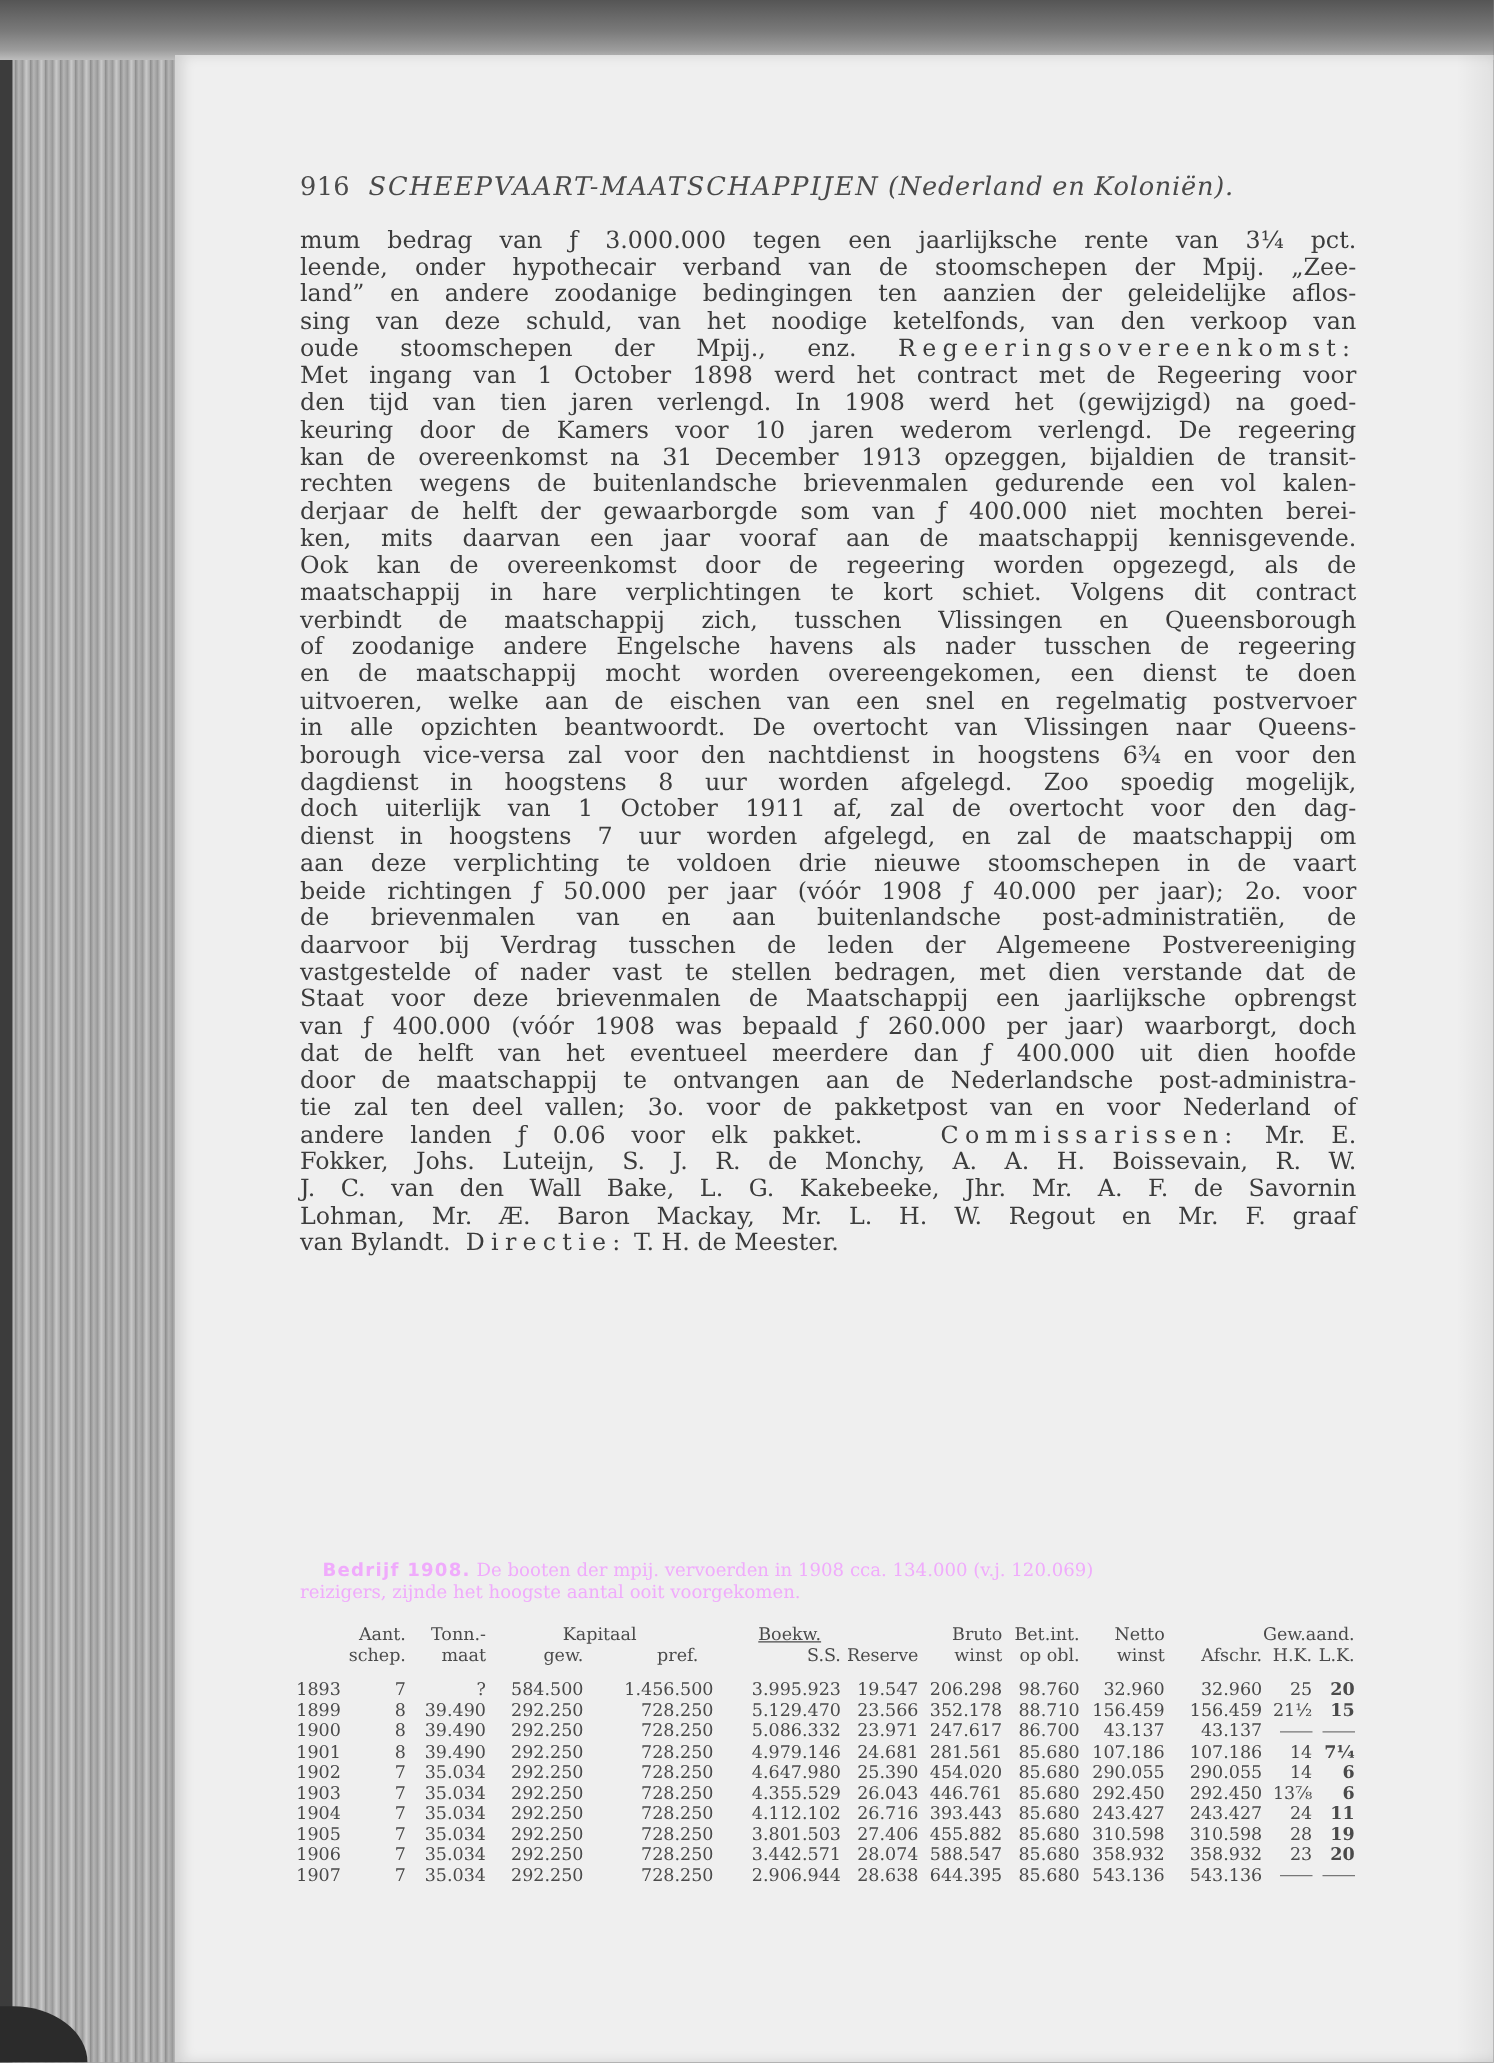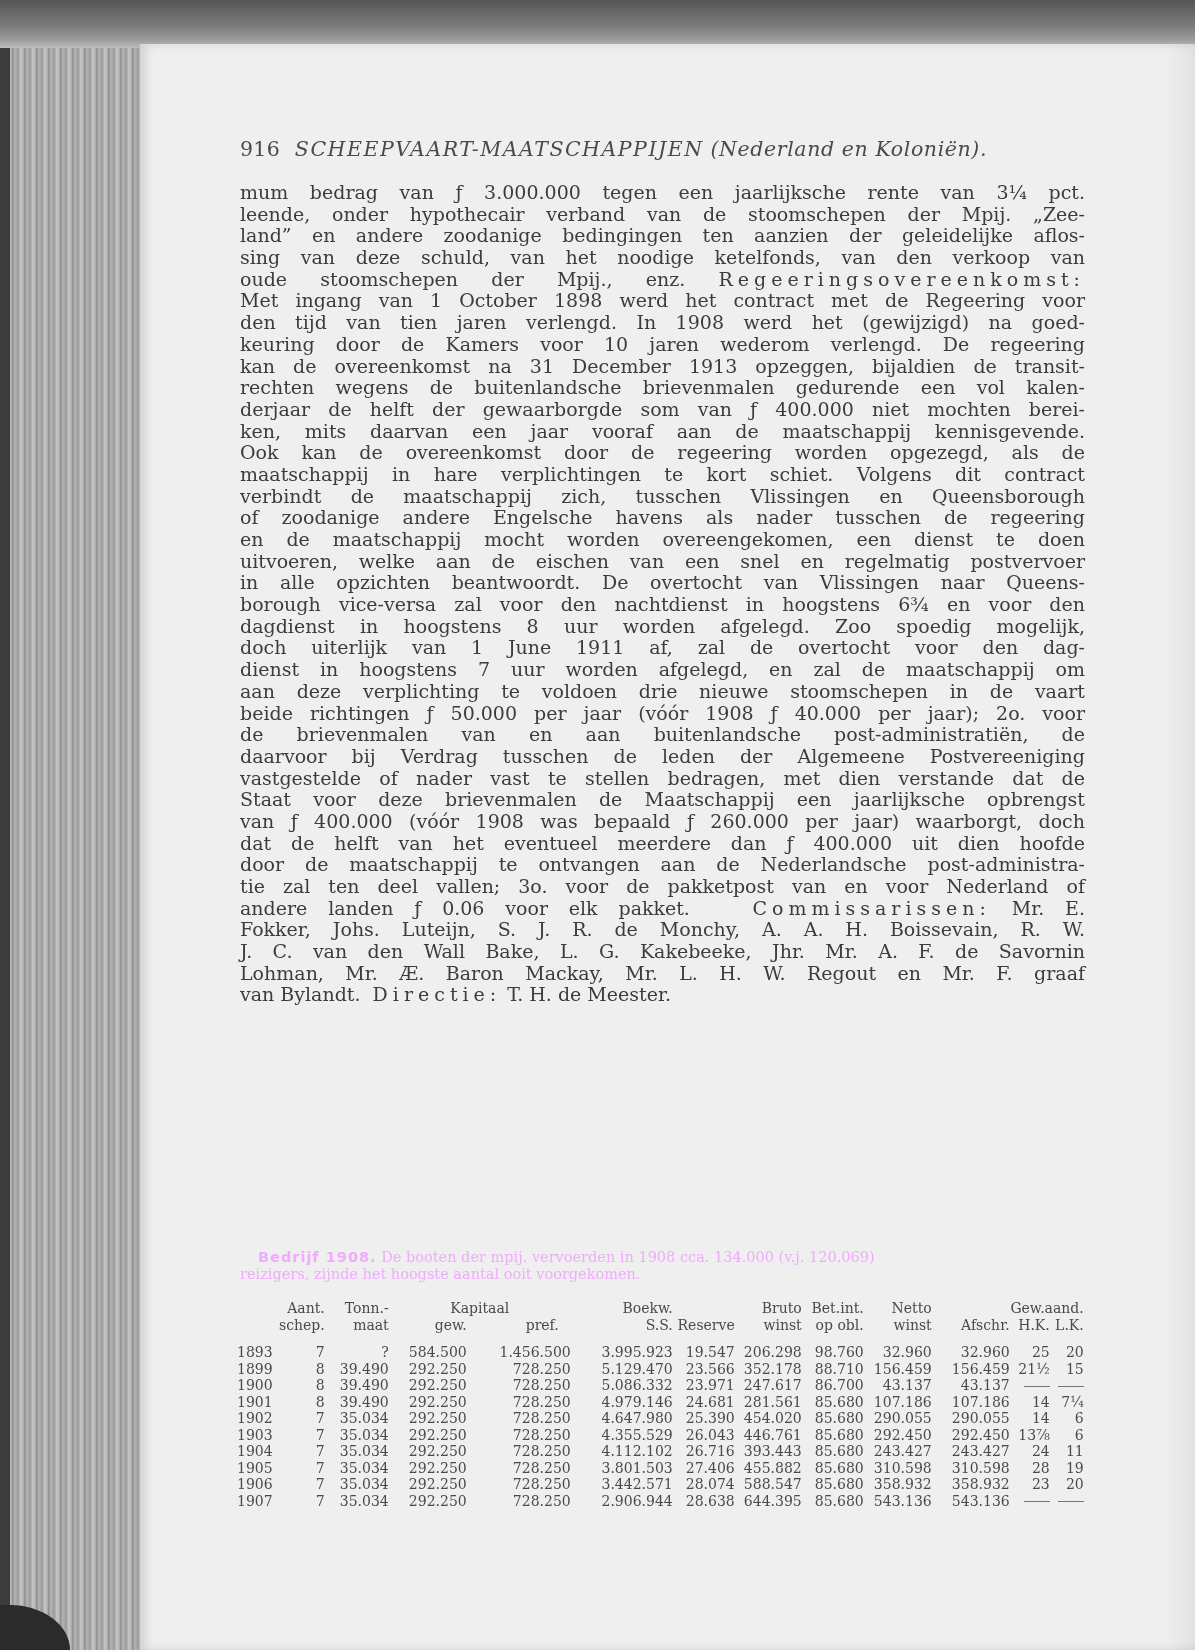--- a/index.html
+++ b/index.html
@@ -74,22 +74,22 @@
   .c-tonn { width: 64px; }
   .c-gew { width: 78px; }
   .c-pref { width: 92px; }
   .c-boek { width: 82px; }
   .c-res { width: 62px; }
   .c-bruto { width: 67px; }
   .c-betint { width: 62px; }
   .c-netto { width: 68px; }
   .c-afschr { width: 78px; }
   .c-hk { width: 40px; }
-  .c-lk { width: 34px; }
-  th.h-left { text-align: right; }
+  .c-lk { width: 34px; font-weight: bold; }
+  th.h-left { text-align: center; text-decoration: underline; }
   th.h-right { text-align: right; }
   th.h-center { text-align: center; margin-top: 28px; }
   .dash { display: inline-block; width: 26px; border-bottom: 1px solid #777; vertical-align: middle; }
 </style>
 </head>
 <body>
 
 <div class="book-edge"></div>
 <div class="book-edge-dark"></div>
 <div class="top-edge"></div>
@@ -118,21 +118,21 @@
   <span class="line">ken, mits daarvan een jaar vooraf aan de maatschappij kennisgevende.</span>
   <span class="line">Ook kan de overeenkomst door de regeering worden opgezegd, als de</span>
   <span class="line">maatschappij in hare verplichtingen te kort schiet. Volgens dit contract</span>
   <span class="line">verbindt de maatschappij zich, tusschen Vlissingen en Queensborough</span>
   <span class="line">of zoodanige andere Engelsche havens als nader tusschen de regeering</span>
   <span class="line">en de maatschappij mocht worden overeengekomen, een dienst te doen</span>
   <span class="line">uitvoeren, welke aan de eischen van een snel en regelmatig postvervoer</span>
   <span class="line">in alle opzichten beantwoordt. De overtocht van Vlissingen naar Queens-</span>
   <span class="line">borough vice-versa zal voor den nachtdienst in hoogstens 6¾ en voor den</span>
   <span class="line">dagdienst in hoogstens 8 uur worden afgelegd.  Zoo spoedig mogelijk,</span>
-  <span class="line">doch uiterlijk van 1 June 1911 af, zal de overtocht voor den dag-</span>
+  <span class="line">doch uiterlijk van 1 October 1911 af, zal de overtocht voor den dag-</span>
   <span class="line">dienst in hoogstens 7 uur worden afgelegd, en zal de maatschappij om</span>
   <span class="line">aan deze verplichting te voldoen drie nieuwe stoomschepen in de vaart</span>
   <span class="line">beide richtingen ƒ 50.000 per jaar (vóór 1908 ƒ 40.000 per jaar); 2o. voor</span>
   <span class="line">de brievenmalen van en aan buitenlandsche post-administratiën, de</span>
   <span class="line">daarvoor bij Verdrag tusschen de leden der Algemeene Postvereeniging</span>
   <span class="line">vastgestelde of nader vast te stellen bedragen, met dien verstande dat de</span>
   <span class="line">Staat voor deze brievenmalen de Maatschappij een jaarlijksche opbrengst</span>
   <span class="line">van ƒ 400.000 (vóór 1908 was bepaald ƒ 260.000 per jaar) waarborgt, doch</span>
   <span class="line">dat de helft van het eventueel meerdere dan ƒ 400.000 uit dien hoofde</span>
   <span class="line">door de maatschappij te ontvangen aan de Nederlandsche post-administra-</span>

